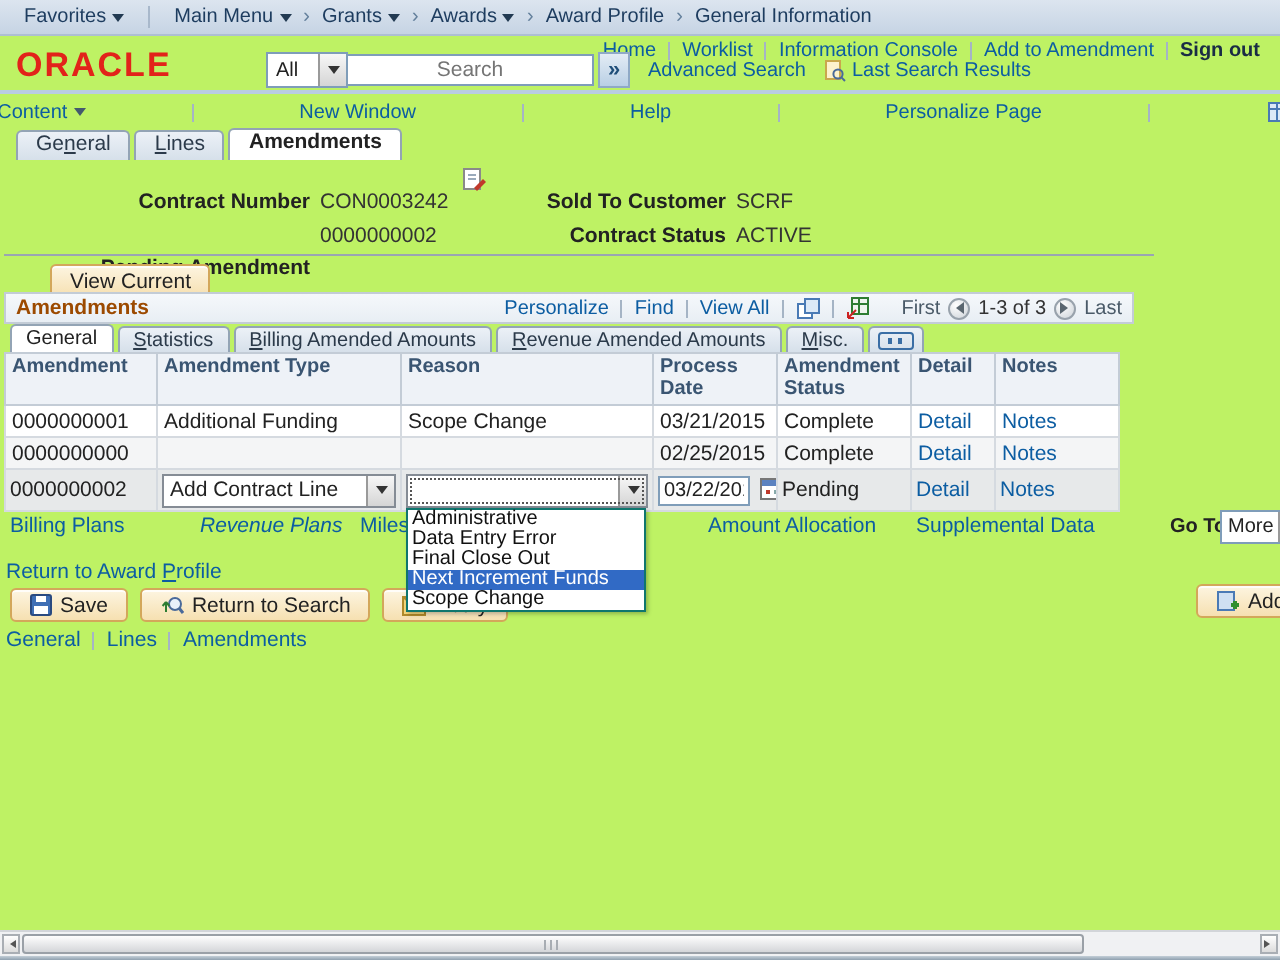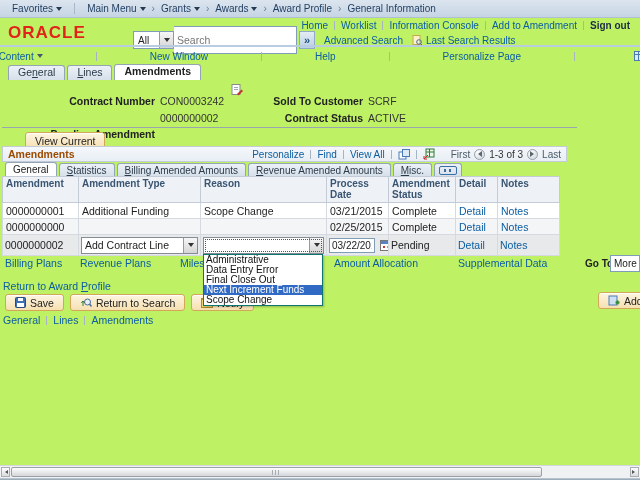--- a/index.html
+++ b/index.html
@@ -22,22 +22,22 @@
   
   .logo{position:absolute;top:23px;left:8px;font-size:17px;font-weight:bold;letter-spacing:1px;color:#e2231a;}
   .utillinks{position:absolute;top:20px;right:10px;display:flex;align-items:center;font-size:10px;white-space:nowrap;}
   .signout{font-weight:bold;color:#1a2c45;cursor:pointer;}
   .searchbar{position:absolute;top:26px;left:133px;display:flex;align-items:center;font-size:10px;}
   .scope{width:41px;height:18px;border:1px solid #7f9db9;background:#fff;display:flex;align-items:center;}
   .scope-text{flex:1;padding-left:4px;}
   .wbtn{width:14px;align-self:stretch;background:linear-gradient(#f7f7f7,#d5d5d5);
     border-left:1px solid #9a9a9a;display:flex;align-items:center;justify-content:center;cursor:pointer;flex:none;}
   .tri-sel{width:0;height:0;border:3px solid transparent;border-top:4px solid #333;margin-top:3px;}
-  .searchinput{width:123px;height:28px;border:1px solid #7f9db9;border-left:none;
-    font:10.5px "Liberation Sans",sans-serif;padding:0 3px;color:#555;}
+  .searchinput{width:123px;height:16px;border:1px solid #7f9db9;border-left:none;
+    font:10.5px "Liberation Sans",sans-serif;padding:0 3px;color:#555;text-align:center;}
   .gobtn{width:16px;height:18px;margin-left:2px;background:linear-gradient(#e3ecf5,#b9cfe4);
     border:1px solid #8fa9c6;color:#1f4e79;font-weight:bold;font-size:11px;
     display:flex;align-items:center;justify-content:center;cursor:pointer;}
   .searchbar .aslink{margin-left:9px;}
   .lsr{display:flex;align-items:center;gap:3px;margin-left:9px;cursor:pointer;}
   .bluebar{position:absolute;top:45px;left:0;width:640px;height:2px;background:#b9cde2;}
 
   
   .pagebar{position:absolute;top:50px;right:0;display:flex;align-items:center;font-size:10px;white-space:nowrap;gap:47px;}
   .pagebar .rc{display:flex;align-items:center;gap:3px;}
@@ -400,23 +400,23 @@
   <div class="droplist">
     <div class="dropopt">Administrative</div>
     <div class="dropopt">Data Entry Error</div>
     <div class="dropopt">Final Close Out</div>
     <div class="dropopt sel">Next Increment Funds</div>
     <div class="dropopt">Scope Change</div>
   </div>
 
   <div class="linksrow">
     <span class="link" style="left:5px;">Billing Plans</span>
-    <span class="link" style="left:80px;">Revenue Plans</span>
+    <span class="link" style="left:100px;font-style:italic;">Revenue Plans</span>
     <span class="link" style="left:180px;z-index:1;">Milestones</span>
-    <span class="link" style="left:334px;">Amount Allocation</span>
+    <span class="link" style="left:354px;">Amount Allocation</span>
     <span class="link" style="left:458px;">Supplemental Data</span>
   </div>
   <span class="gotolabel">Go To</span>
   <div class="moresel">
     <span class="wtext">More</span>
     <span class="wbtn"></span>
   </div>
 
   <span class="link returnlink">
     <span>Return to Award </span><span class="uk">P</span><span>rofile</span>

